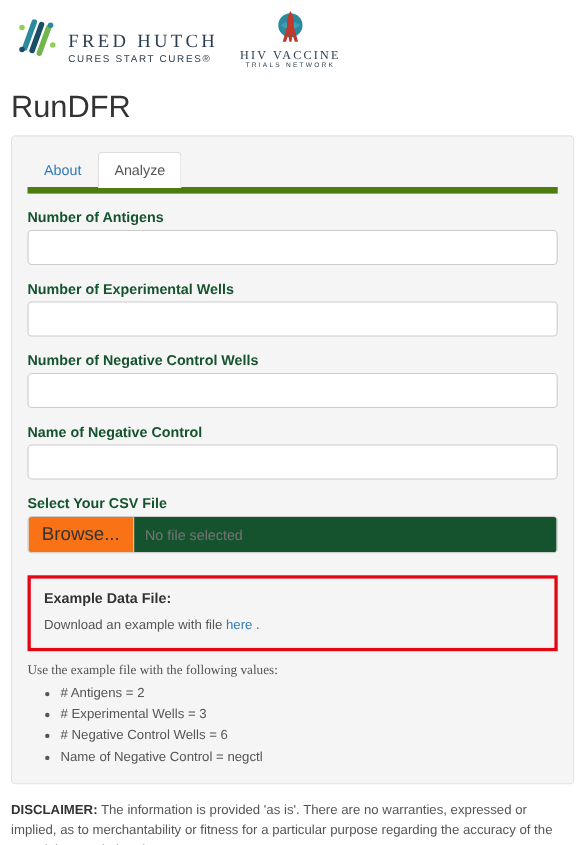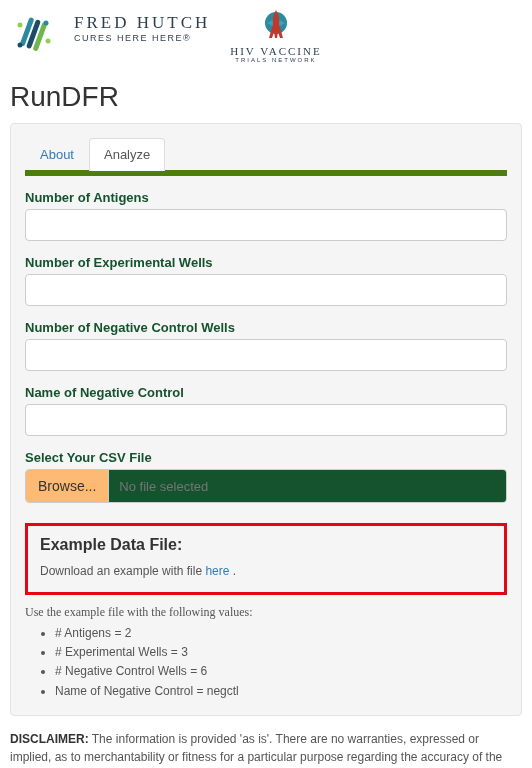--- a/index.html
+++ b/index.html
@@ -11,21 +11,21 @@
     color: #333;
     background: #fff;
     width: 532px;
   }
   .header-logos {
     display: flex;
     align-items: center;
     gap: 20px;
     padding: 8px 12px;
   }
-  .fh-logo { display: flex; align-items: flex-start; gap: 20px; }
+  .fh-logo { display: flex; align-items: flex-end; gap: 8px; }
   .fh-text { display: flex; flex-direction: column; }
   .fh-title { font-size: 17px; font-weight: 500; letter-spacing: 3px; color: #2c3e50; font-family: Georgia, serif; }
   .fh-sub { font-size: 9px; letter-spacing: 1.5px; color: #2c3e50; }
   .hvtn-logo { display: flex; flex-direction: column; align-items: center; }
   .hvtn-title { font-size: 11px; letter-spacing: 2px; color: #2c3e50; font-family: Georgia, serif; }
   .hvtn-sub { font-size: 6px; letter-spacing: 2px; color: #2c3e50; }
   h2.page-title {
     font-size: 28px;
     font-weight: 400;
     color: #333;
@@ -78,45 +78,45 @@
     border-radius: 4px;
   }
   .file-row {
     display: flex;
     width: 100%;
     border-radius: 4px;
     overflow: hidden;
     border: 1px solid #ccc;
   }
   .btn-browse {
-    background: #fdba74;
+    background: #f97316;
     border: none;
     border-right: 1px solid #ccc;
     padding: 6px 12px;
-    font-size: 14px;
+    font-size: 17px;
     color: #333;
     cursor: pointer;
   }
   .file-text {
     flex: 1;
     background: #14532d;
     height: 32px;
     border: none;
     padding: 6px 10px;
     font-size: 13px;
     color: #999;
   }
   .example-box {
     border: 3px solid #e30613;
     padding: 10px 12px 14px 12px;
     margin-top: 20px;
   }
   .example-box .ex-title {
     font-weight: 700;
-    font-size: 16px;
+    font-size: 13px;
     margin-bottom: 10px;
   }
   .example-box .ex-line { font-size: 12px; color: #555; }
   .ex-link { color: #337ab7; text-decoration: none; cursor: pointer; }
   .usage { font-size: 12px; color: #555; margin: 10px 0 4px 0; font-family: Liberation Serif, serif; }
   ul.vals { margin: 4px 0 0 0; padding-left: 30px; }
   ul.vals li { font-size: 12px; color: #555; line-height: 1.6; }
   .disclaimer {
     font-size: 12px;
     color: #555;
@@ -139,21 +139,21 @@
           <rect x="26" y="6" width="5" height="30" rx="2.5" fill="#6fb64c"></rect>
         </g>
         <circle cx="8" cy="12" r="2.5" fill="#8fd14f"></circle>
         <circle cx="34" cy="10" r="2.5" fill="#2c8a9e"></circle>
         <circle cx="36" cy="28" r="2.5" fill="#8fd14f"></circle>
         <circle cx="8" cy="32" r="2.5" fill="#1a4e66"></circle>
       </svg>
     </span>
     <div class="fh-text">
       <span class="fh-title">FRED HUTCH</span>
-      <span class="fh-sub">CURES HERE HERE®</span>
+      <span class="fh-sub">CURES START CURES®</span>
     </div>
   </div>
   <div class="hvtn-logo">
     <span>
       <svg width="34" height="34" viewBox="0 0 34 34">
         <circle cx="17" cy="15" r="11" fill="#2c8a9e"></circle>
         <path d="M8 15 Q17 8 26 15 Q17 22 8 15" fill="#3fa0b5"></path>
         <path d="M17 2 Q13 9 14 16 L16 30 L18 30 L20 16 Q21 9 17 2" fill="#c0392b"></path>
         <path d="M14 16 L10 30 L13 30 L17 18 L21 30 L24 30 L20 16 Z" fill="#c0392b"></path>
       </svg>

